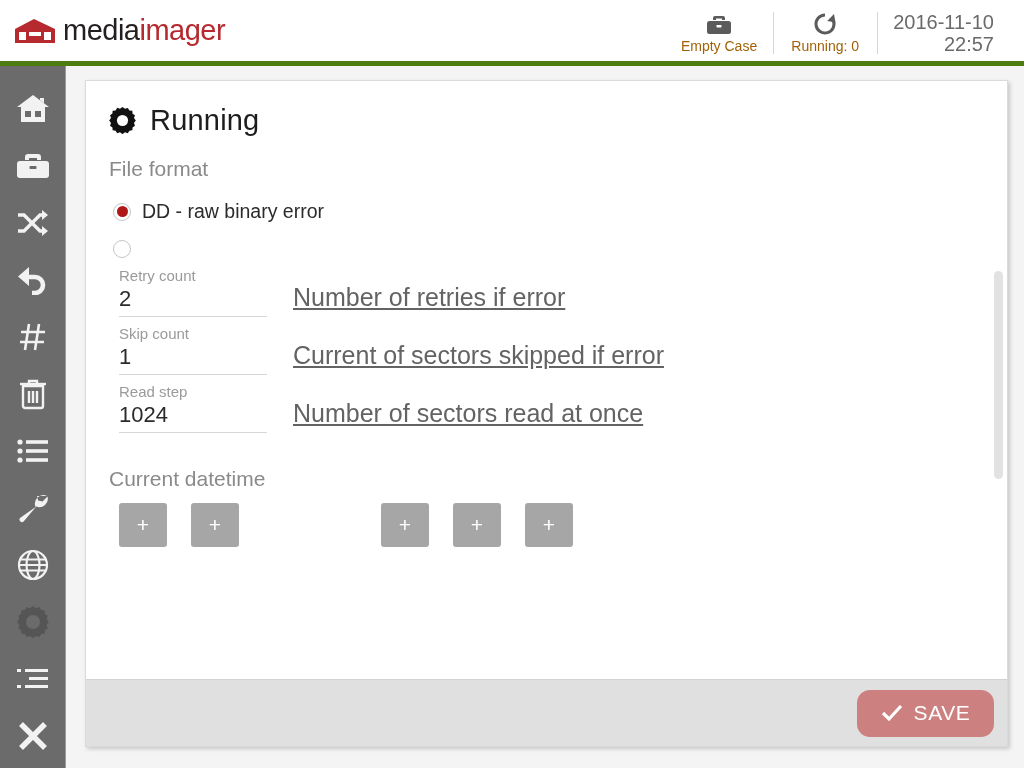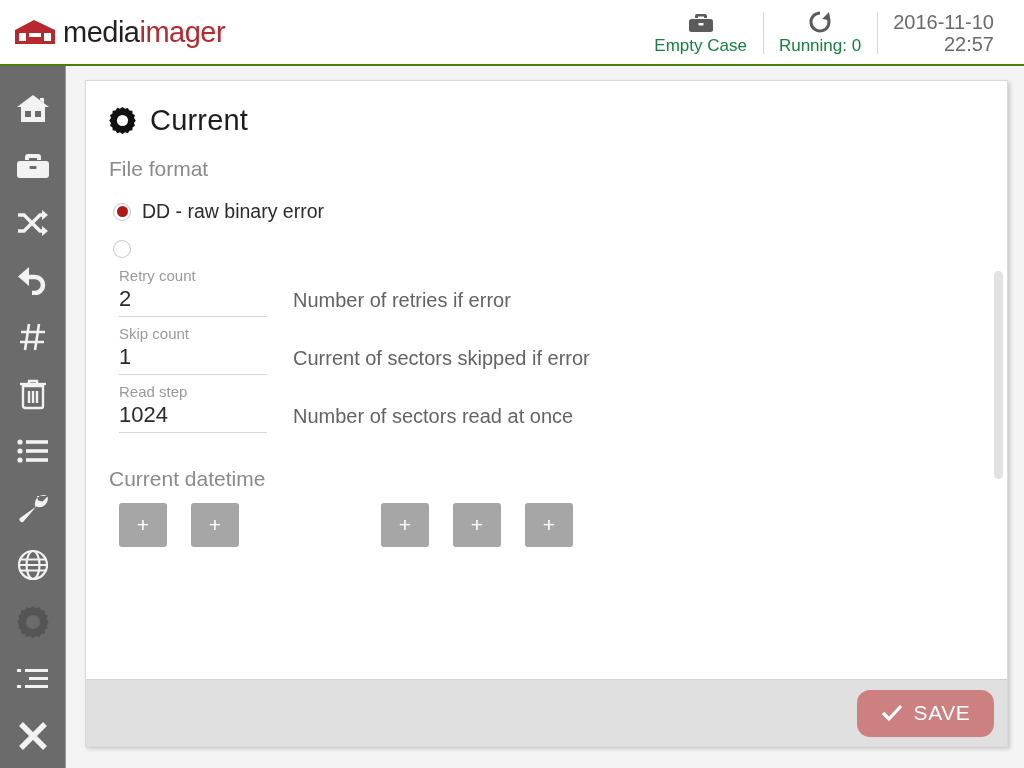--- a/index.html
+++ b/index.html
@@ -10,21 +10,21 @@
     overflow: hidden;
   }
 
   #app { position: relative; width: 1024px; height: 768px; }
 
   
   .header {
     position: absolute; top: 0; left: 0;
     width: 1024px; height: 66px;
     background: #ffffff;
-    border-bottom: 2px solid #4d7c0f;
+    border-bottom: 5px solid #4d7c0f;
     display: flex; align-items: center;
   }
   .logo-wrap {
     display: flex; align-items: center;
     margin-left: 14px;
   }
   .logo-mark {
     width: 42px; height: 26px;
     position: relative;
     margin-right: 7px;
@@ -55,21 +55,21 @@
   .hitem + .hitem::before {
     content: "";
     position: absolute; left: 0; top: 12px; bottom: 12px;
     width: 1px; background: #d6d6d6;
   }
   .hitem .hicon {
     height: 24px; display: flex; align-items: flex-end;
     margin-bottom: 2px;
   }
   .hitem .hlabel {
-    font-size: 17px; color: #15803d; white-space: nowrap;
+    font-size: 14px; color: #a16207; white-space: nowrap;
   }
   .hitem.datetime {
     align-items: flex-end; justify-content: center;
     padding-right: 30px; min-width: 126px;
   }
   .hitem.datetime .dline1 { font-size: 20px; color: #6a6a6a; line-height: 1.12; }
   .hitem.datetime .dline2 { font-size: 20px; color: #6a6a6a; line-height: 1.12; }
 
   
   .sidebar {
@@ -159,22 +159,23 @@
     margin-bottom: 1px;
   }
   .field .fvalue {
     font-size: 22px; color: #2b2b2b;
     border-bottom: 1px solid #d6d6d6;
     padding-bottom: 3px;
     height: 32px;
     line-height: 28px;
   }
   .field-desc {
-    font-size: 20px; color: #636363;
+    font-size: 25px; color: #636363;
     padding-bottom: 5px;
+    text-decoration: underline;
   }
 
   .dt-row {
     display: flex; align-items: flex-start;
     margin-left: 10px;
     margin-top: 6px;
   }
   .plus-btn {
     width: 48px; height: 44px;
     background: #a6a6a6;
@@ -393,21 +394,21 @@
 
       <div class="card-body">
 
         <div class="page-title">
           <span class="gear">
             <svg width="27" height="27" viewBox="0 0 32 32" fill="#111111">
               <path d="M16 0 l3 2.2 l3.3 -1.1 l1.9 3 l3.5 0.3 l0.2 3.5 l2.9 1.9 l-1.2 3.3 L31.8 16 l-2.2 3 l1.2 3.3 l-2.9 1.9 l-0.2 3.5 l-3.5 0.3 l-1.9 3 l-3.3 -1.1 l-3 2.2 l-3 -2.2 l-3.3 1.1 l-1.9 -3 l-3.5 -0.3 l-0.2 -3.5 L1.2 22.3 L2.4 19 L0.2 16 l2.2 -3 L1.2 9.7 l2.9 -1.9 l0.2 -3.5 l3.5 -0.3 l1.9 -3 L13 2.2 z"></path>
               <circle cx="16" cy="16" r="6.6" fill="#ffffff"></circle>
             </svg>
           </span>
-          <h1>Current</h1>
+          <h1>Running</h1>
         </div>
 
         <div class="section-label">File format</div>
 
         <div class="radio-row">
           <span class="radio">
               <span class="dot"></span>
             </span>
           <span class="radio-label">DD - raw binary error</span>
         </div>

